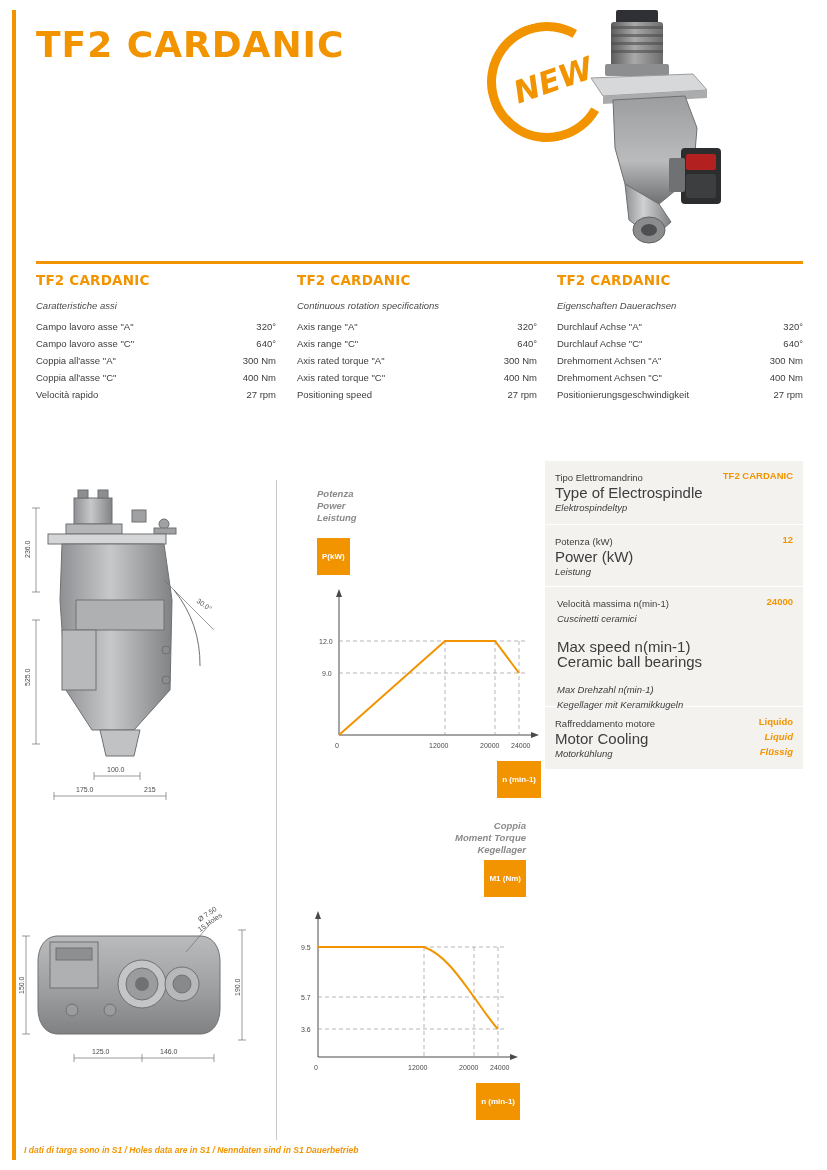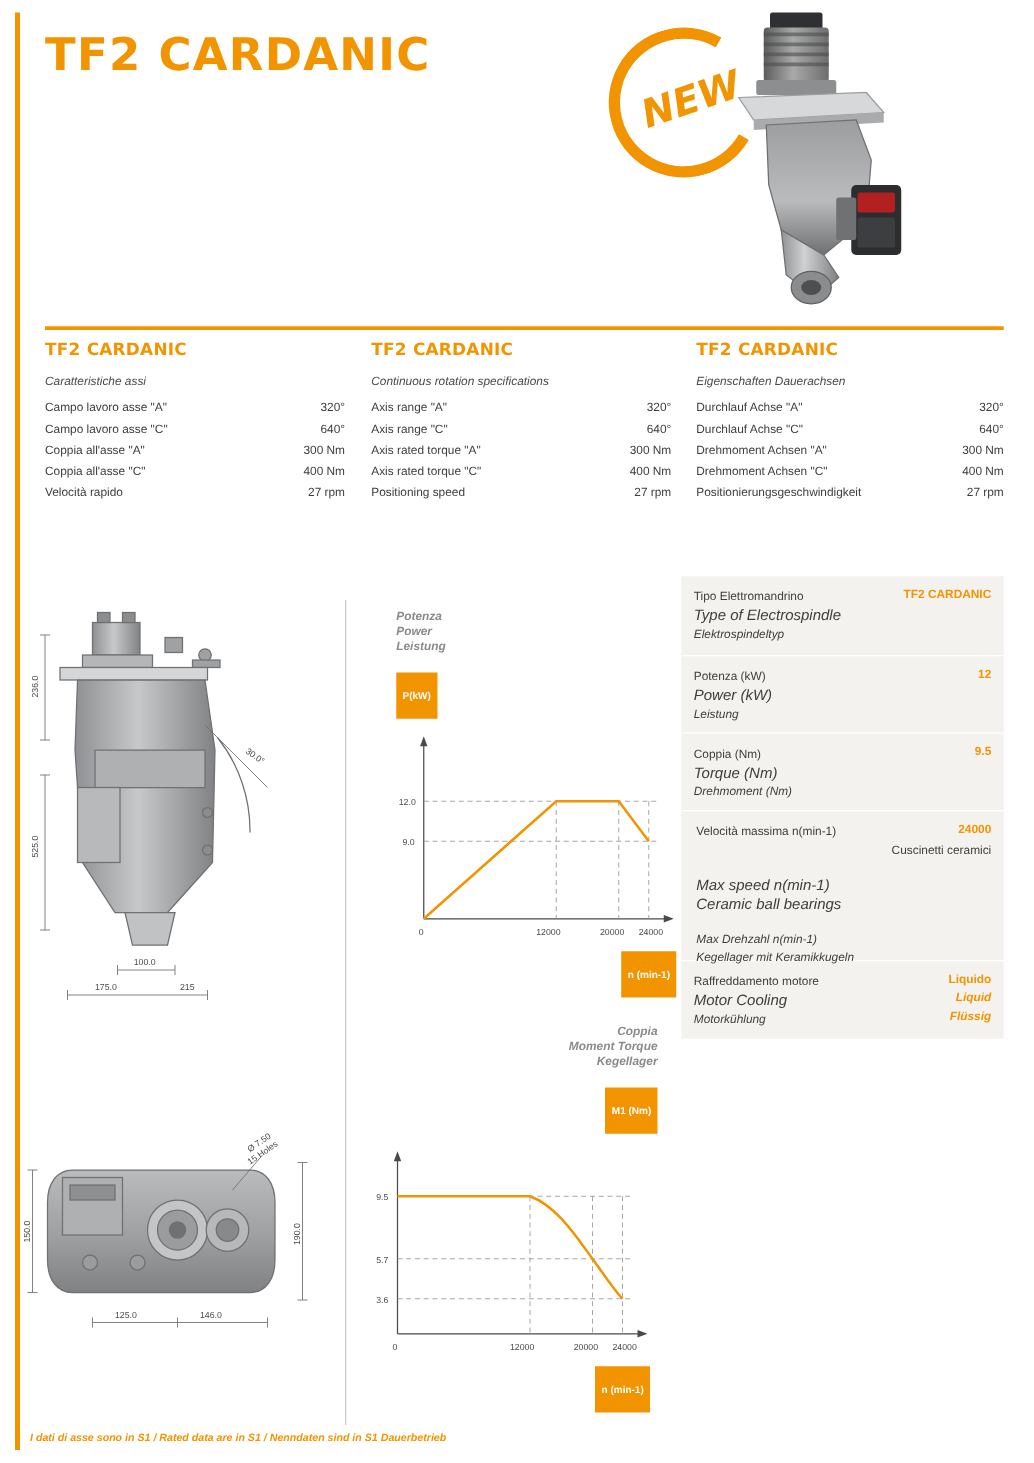--- a/index.html
+++ b/index.html
@@ -87,21 +87,21 @@
   .plot svg { display: block; }
 
   
   .dtable {
     position: absolute; left: 545px; top: 461px;
     width: 258px; background: #f4f2ef;
   }
   .drow { padding: 9px 10px 9px 10px; border-bottom: 1px solid #ffffff; position: relative; }
   .drow:last-child { border-bottom: none; }
   .drow .it { font-size: 9.5px; color: #3d3d3d; line-height: 15px; }
-  .drow .en { font-size: 12px; color: #3d3d3d; font-style: italic; line-height: 15px; }
+  .drow .en { font-size: 15px; color: #3d3d3d; line-height: 15px; }
   .drow .de { font-size: 9.5px; color: #3d3d3d; font-style: italic; line-height: 15px; }
   .drow .val {
     position: absolute; right: 10px; font-size: 9.5px; color: #f29400;
     font-weight: bold; text-align: right;
   }
   .drow .val.r1 { top: 9px; }
   .drow .val.r2 { top: 24px; }
   .drow .val.r3 { top: 39px; }
 
   
@@ -384,21 +384,21 @@
       </div>
     </div>
   </div>
 
   <div class="chart-block" style="left:296px; top:820px; width:230px;text-align:right;">
     <div class="chart-label">
       <div>Coppia</div>
       <div class="l2">Moment Torque</div>
       <div class="l3">Kegellager</div>
     </div>
-    <div style="margin-top:14px;">
+    <div style="margin-top:4px;">
       <span class="axis-tag">M1 (Nm)</span>
     </div>
     <div class="plot" style="margin-top:10px;">
       <svg width="230" height="180" viewBox="0 0 230 180">
         <line x1="22" y1="10" x2="22" y2="150" stroke="#4a4a4a" stroke-width="1"></line>
         <polygon points="22,4 19,12 25,12" fill="#4a4a4a"></polygon>
         <line x1="22" y1="150" x2="216" y2="150" stroke="#4a4a4a" stroke-width="1"></line>
         <polygon points="222,150 214,147 214,153" fill="#4a4a4a"></polygon>
 
         <line x1="22" y1="40" x2="210" y2="40" stroke="#9a9a9a" stroke-width=".7" stroke-dasharray="4,3"></line>
@@ -432,44 +432,38 @@
       <div class="val r1">TF2 CARDANIC</div>
     </div>
 
     <div class="drow" style="height:62px;">
       <div class="it">Potenza (kW)</div>
       <div class="en">Power (kW)</div>
       <div class="de">Leistung</div>
       <div class="val r1">12</div>
     </div>
 
-    <div class="drow" style="height:62px;">
-      <div class="it">Coppia (Nm)</div>
-      <div class="en">Torque (Nm)</div>
-      <div class="de">Drehmoment (Nm)</div>
-      <div class="val r1">9.5</div>
-    </div>
 
     <div class="drow" style="height:120px;padding-left:12px;">
       <div class="it">Velocità massima n(min-1)</div>
-      <div class="it" style="text-align:right;">Cuscinetti ceramici</div>
+      <div class="it" style="font-style:italic;">Cuscinetti ceramici</div>
       <div class="en" style="margin-top:13px;">Max speed n(min-1)</div>
       <div class="en">Ceramic ball bearings</div>
       <div class="de" style="margin-top:13px;">Max Drehzahl n(min-1)</div>
       <div class="de">Kegellager mit Keramikkugeln</div>
       <div class="val r1">24000</div>
     </div>
 
 
     <div class="drow" style="height:62px;">
       <div class="it">Raffreddamento motore</div>
       <div class="en">Motor Cooling</div>
       <div class="de">Motorkühlung</div>
       <div class="val r1">Liquido</div>
       <div class="val r2" style="font-style:italic;">Liquid</div>
       <div class="val r3" style="font-style:italic;">Flüssig</div>
     </div>
 
   </div>
 
-  <div class="footnote">I dati di asse sono in S1 / Rated data are in S1 / Nenndaten sind in S1 Dauerbetrieb</div>
+  <div class="footnote">I dati di targa sono in S1 / Holes data are in S1 / Nenndaten sind in S1 Dauerbetrieb</div>
 
 </div>
 
 </body></html>

